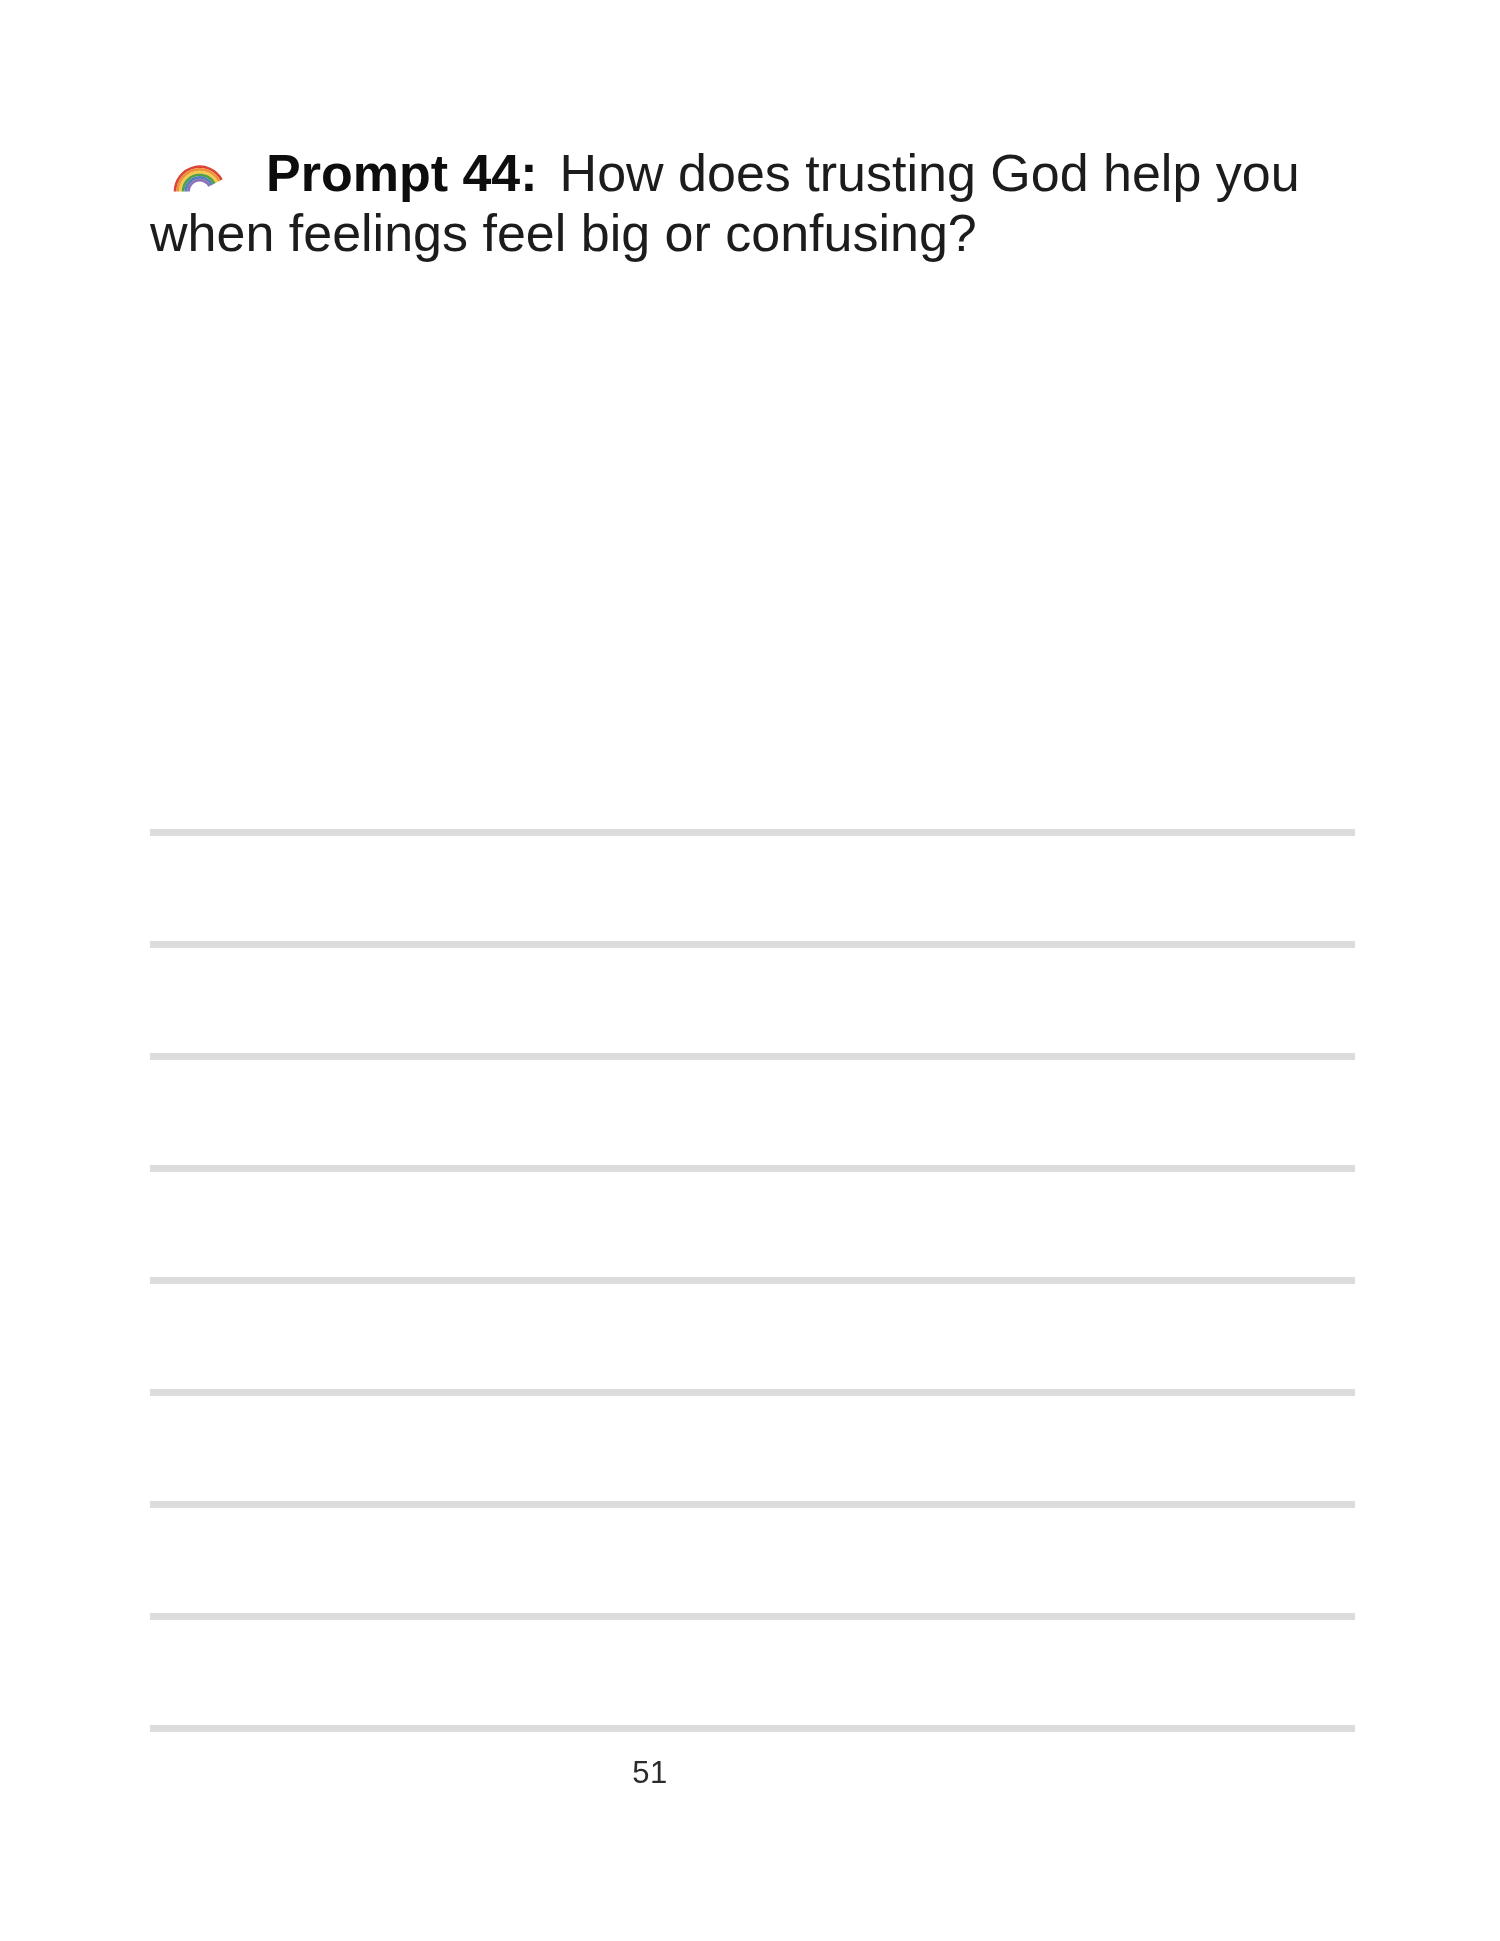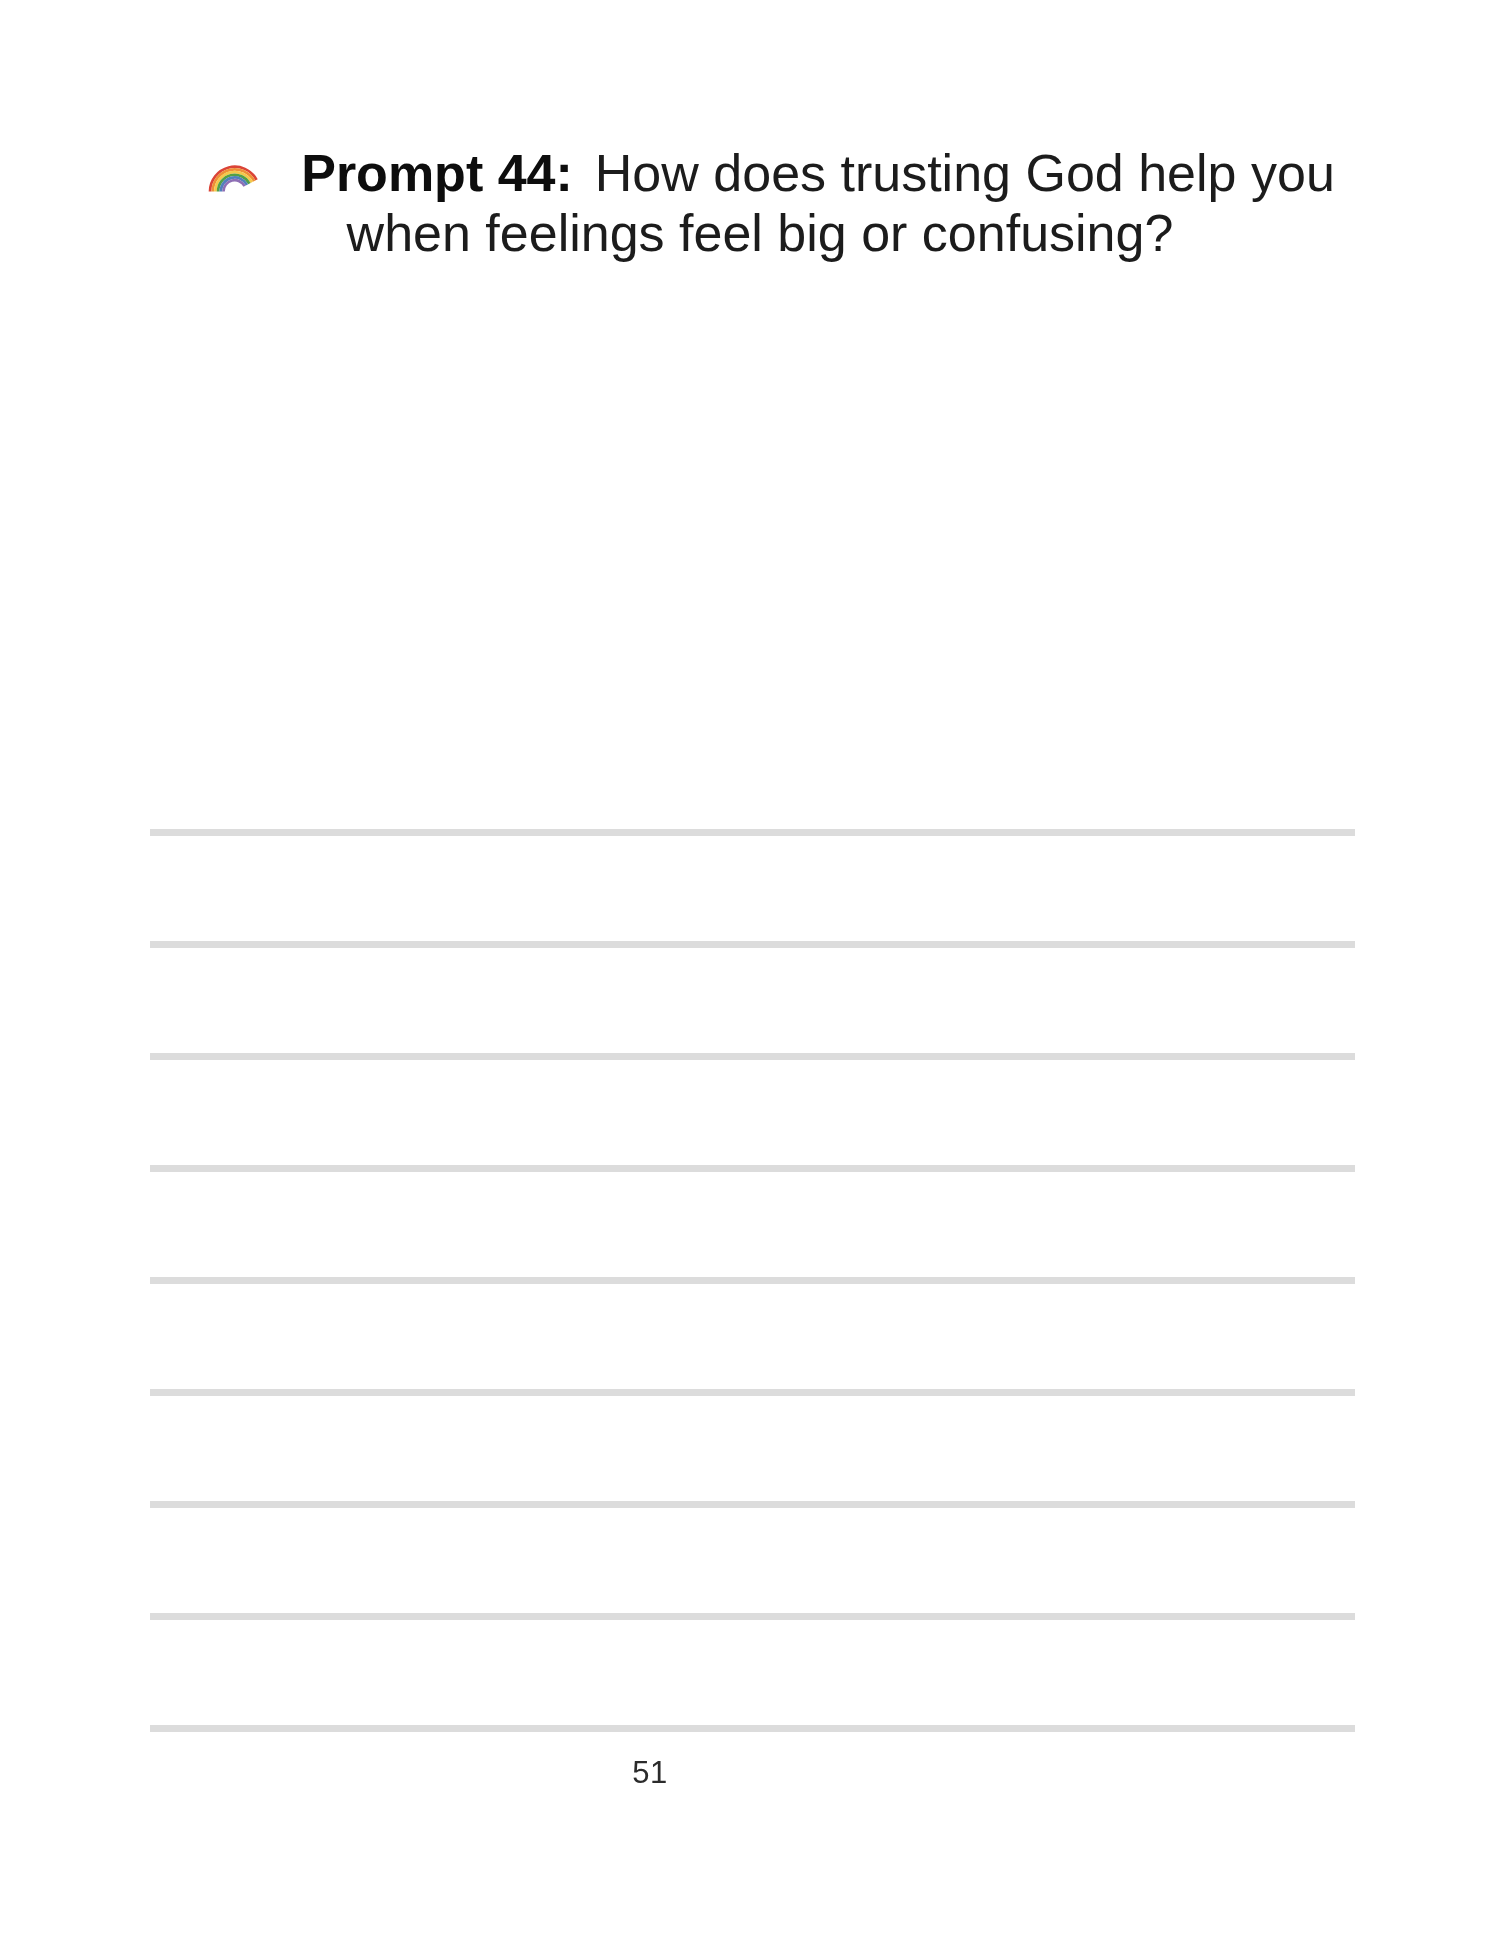--- a/index.html
+++ b/index.html
@@ -21,21 +21,20 @@
   }
   .prompt-block {
     position: absolute;
     left: 150px;
     top: 143px;
     width: 1220px;
     font-size: 52px;
     line-height: 60px;
     color: #161616;
     letter-spacing: 0px;
-    text-align: center;
   }
   .rainbow-svg {
     display: inline-block;
     width: 52px;
     height: 47px;
     margin-left: 22px;
     margin-right: 42px;
     vertical-align: -4px;
   }
   .prompt-label {

